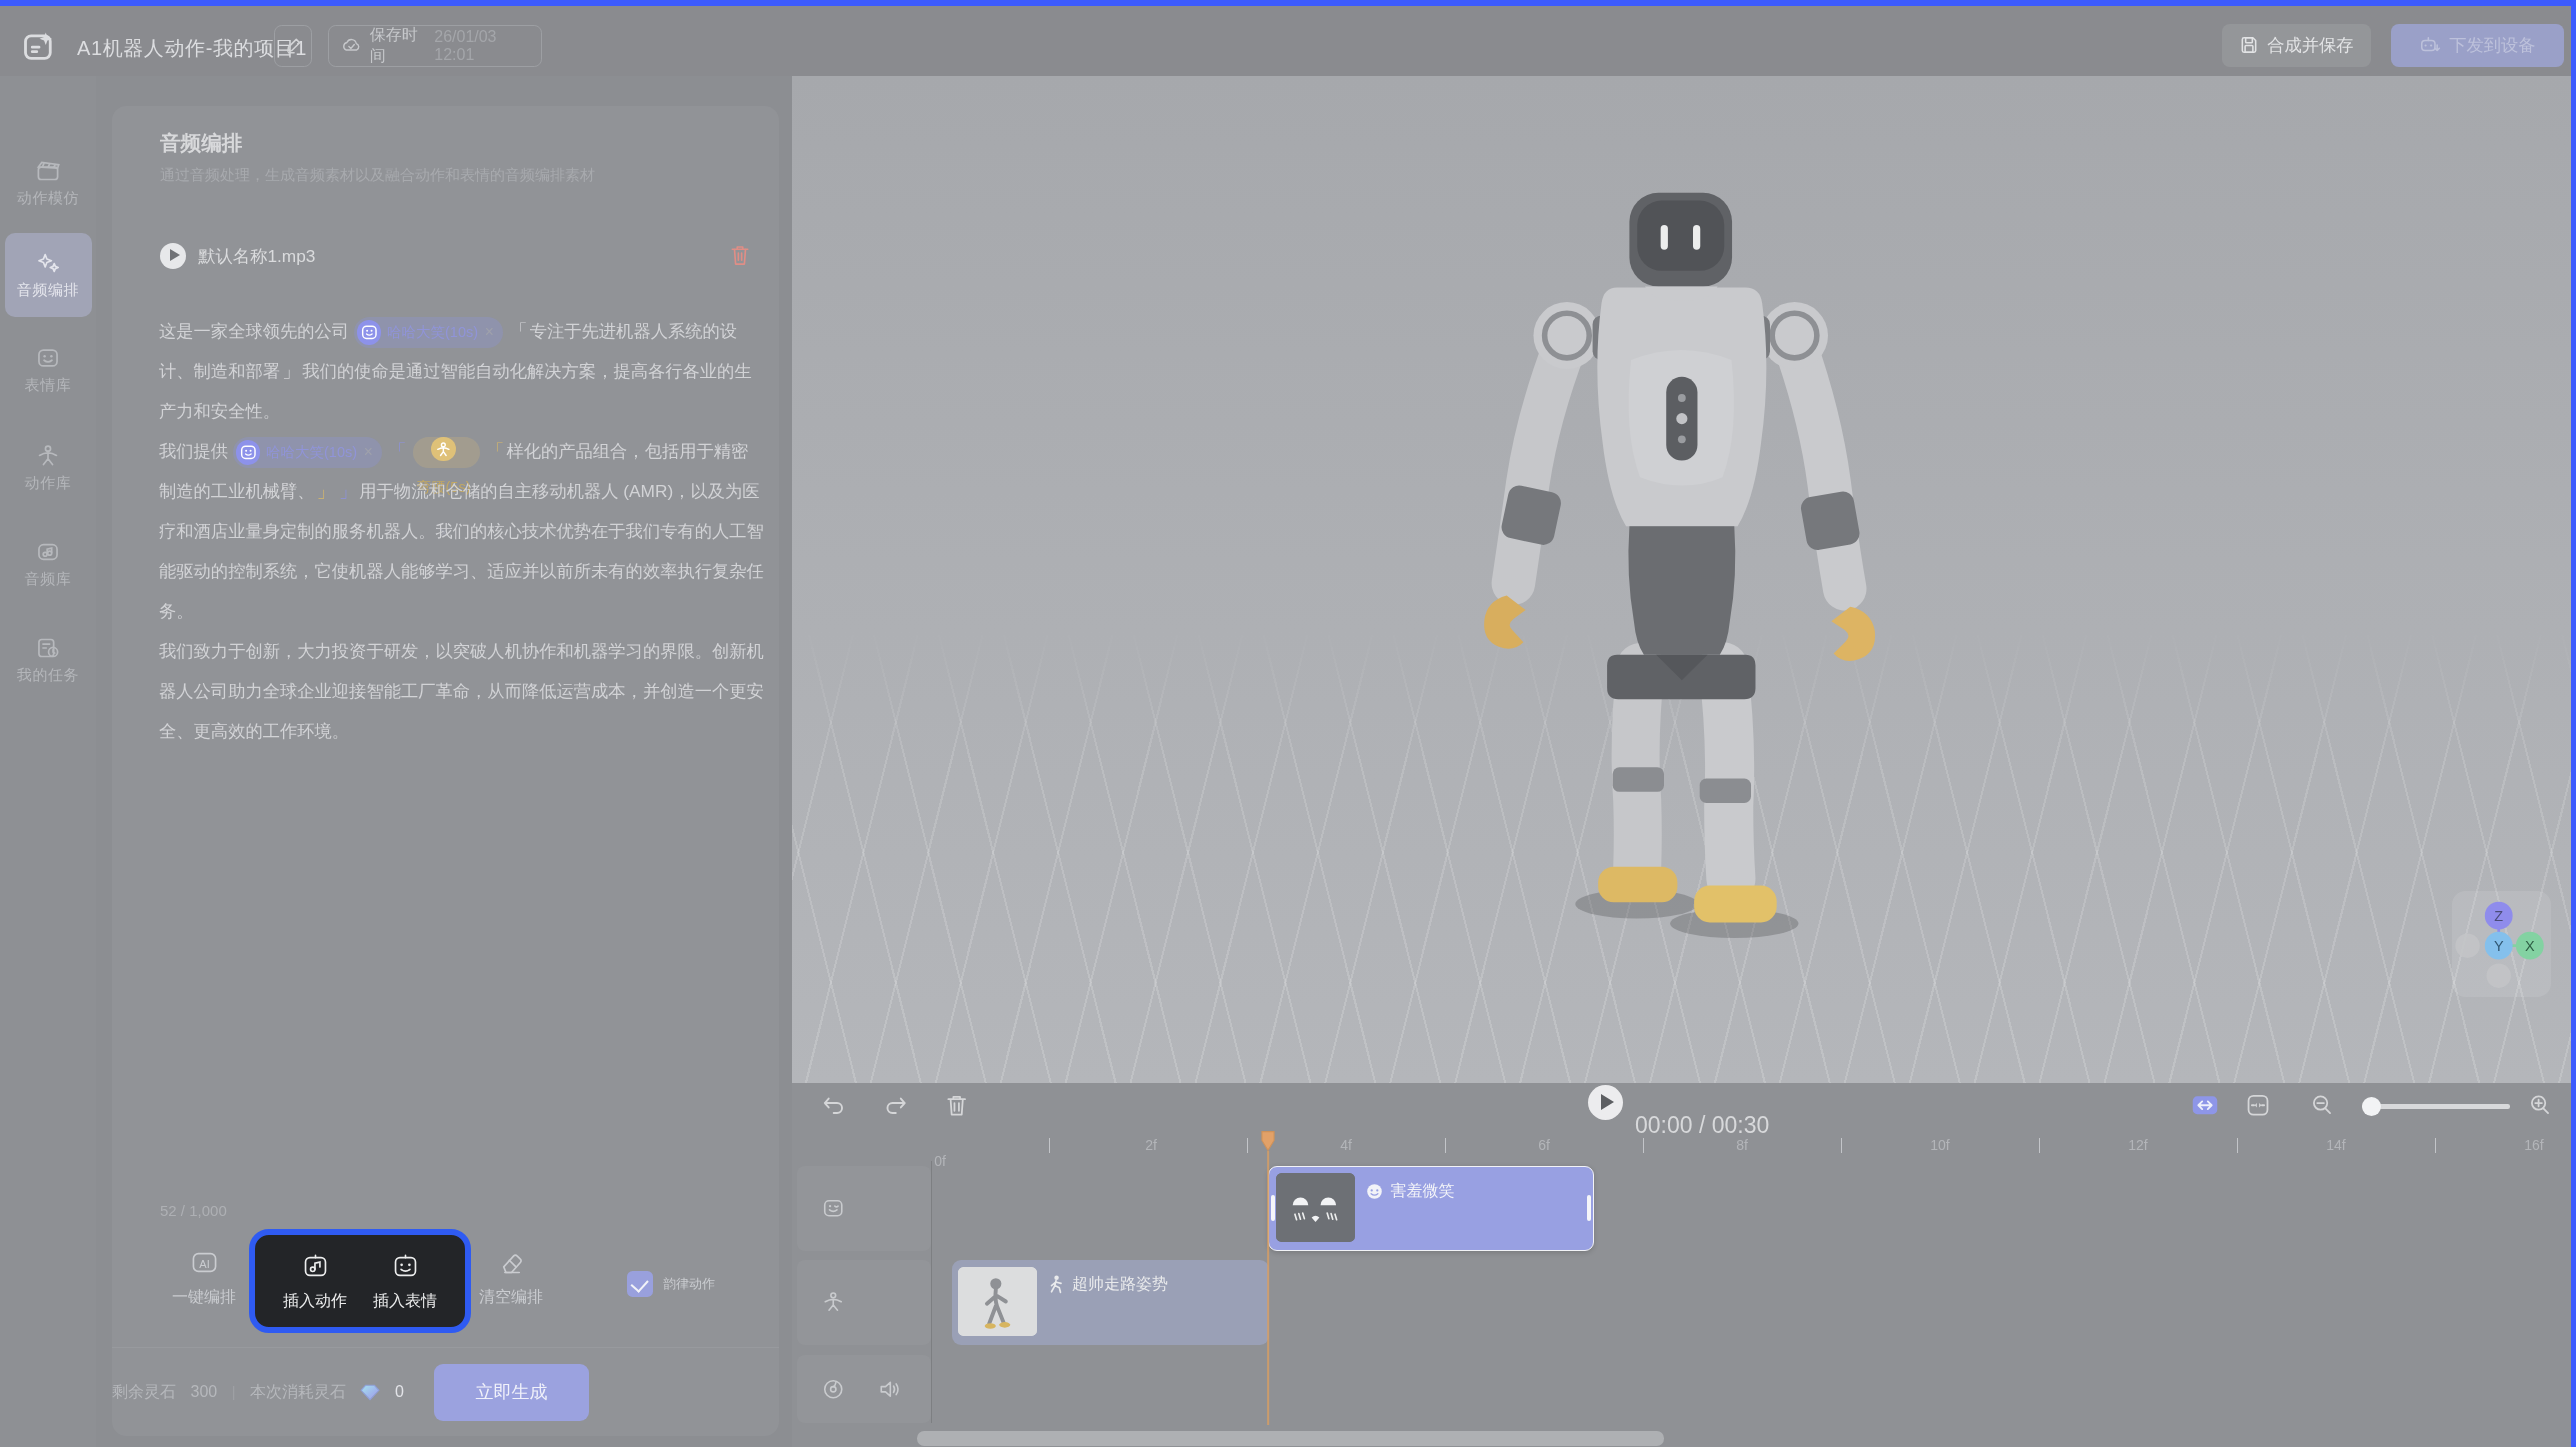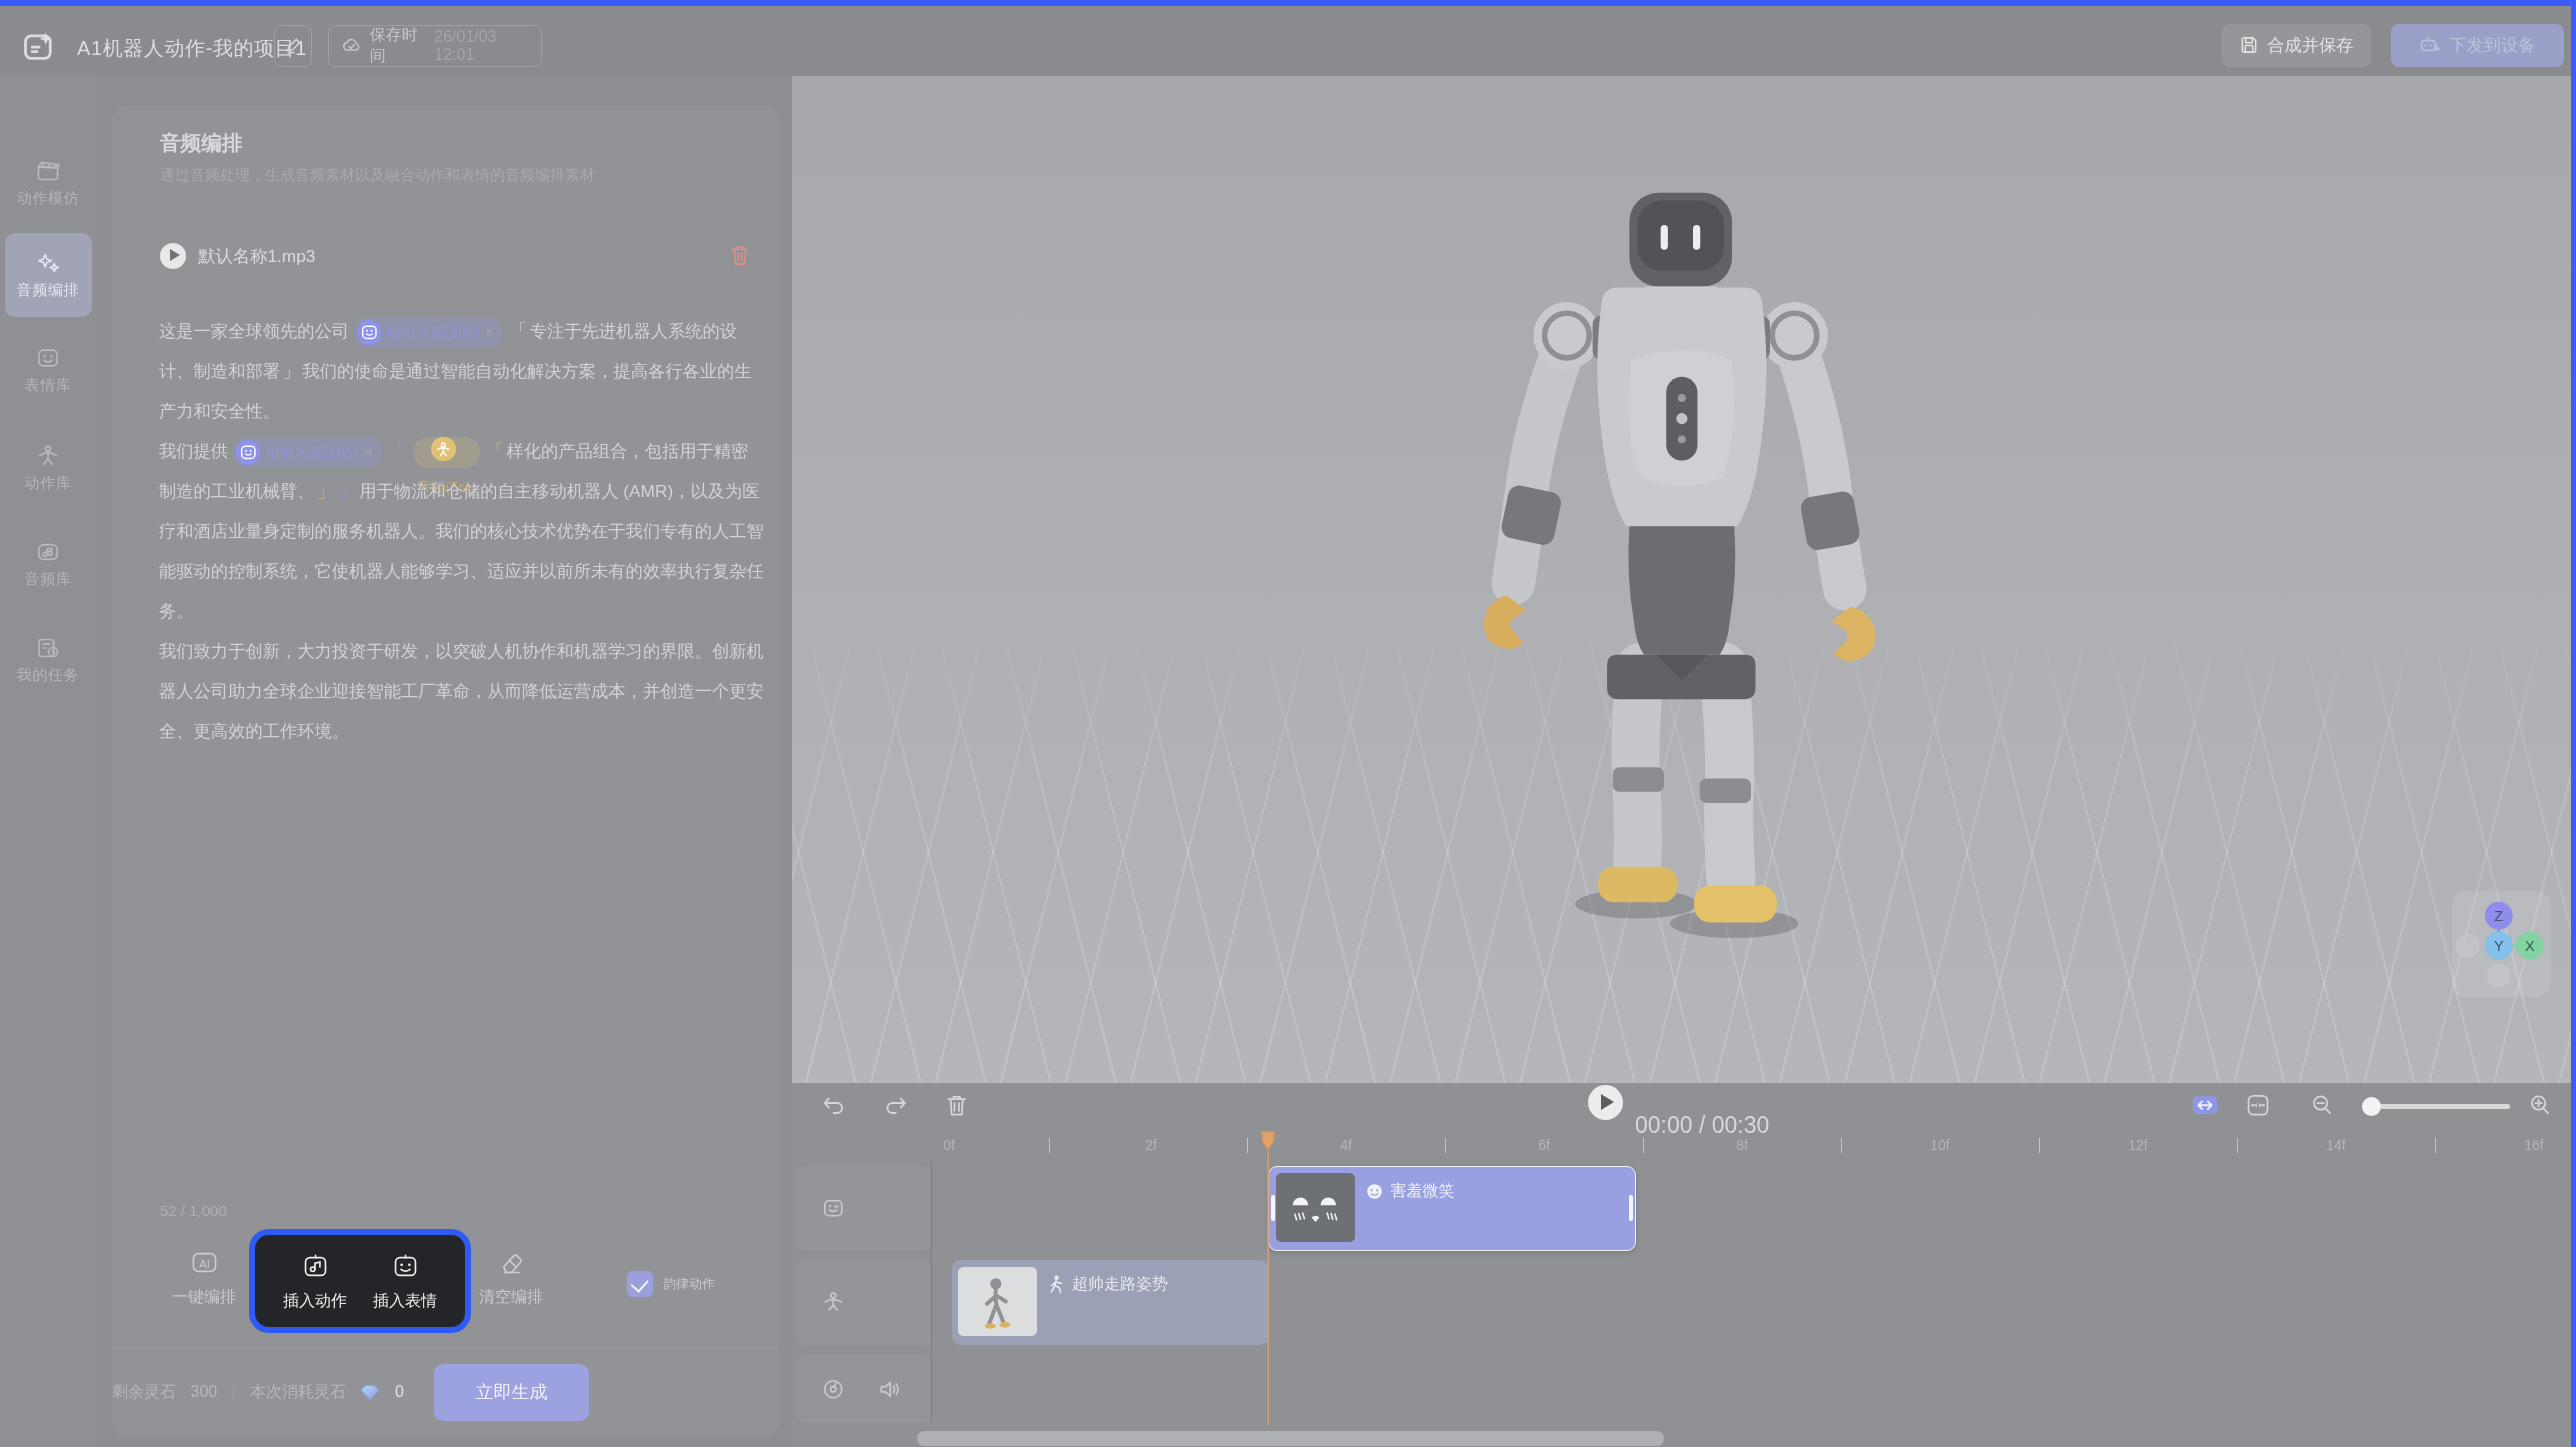--- a/index.html
+++ b/index.html
@@ -446,21 +446,21 @@
         </div>
       <div class="tl-ic" style="left:1733px">
         <svg width="24.5" height="24.5" viewBox="0 0 44 44">
             <circle cx="19" cy="18" r="12" fill="none" stroke="#d5d6d8" stroke-width="3.2"></circle>
             <path d="M13 18 h12 M19 12 v12 M28 28 l8 8" stroke="#d5d6d8" stroke-width="3.2" stroke-linecap="round"></path>
           </svg>
       </div>
     </div>
 
     <div class="ruler" id="ruler">
-        <div class="tick-label" style="left: 18px;">0f</div>
+        <div class="tick-label" style="left: 9px; margin-top: 16px;">0f</div>
         <div class="tick-bar" style="left: 118px;"></div>
         <div class="tick-label" style="left: 220px;">2f</div>
         <div class="tick-bar" style="left: 316px;"></div>
         <div class="tick-label" style="left: 415px;">4f</div>
         <div class="tick-bar" style="left: 514px;"></div>
         <div class="tick-label" style="left: 613px;">6f</div>
         <div class="tick-bar" style="left: 712px;"></div>
         <div class="tick-label" style="left: 811px;">8f</div>
         <div class="tick-bar" style="left: 910px;"></div>
         <div class="tick-label" style="left: 1009px;">10f</div>
@@ -500,21 +500,21 @@
         </svg>
         <svg width="24.5" height="24.5" viewBox="0 0 46 46" fill="none" stroke="#c9cbce" stroke-width="3">
           <path d="M8 18 h8 l9 -8 v26 l-9 -8 h-8 z" stroke-linejoin="round"></path>
             <path d="M31 17 q4 6 0 12 M36 13 q7 10 0 20" stroke-linecap="round"></path>
         </svg>
       </div>
     </div>
 
     <div class="tracks">
 
-      <div class="clip clip-expr" id="clip-0" style="top: 4.5px; left: 336px; width: 368px;">
+      <div class="clip clip-expr" id="clip-0" style="top: 4.5px; left: 336px; width: 326px;">
         <svg class="thumb thumb-dark" viewBox="0 0 142 124">
           <rect width="142" height="124" rx="10" fill="#6d7075"></rect>
           <path d="M30 58 a14 14 0 0 1 28 0 z" fill="#f2f3f5"></path>
           <path d="M80 58 a14 14 0 0 1 28 0 z" fill="#f2f3f5"></path>
           <path d="M34 74 l3 10 M41 73 l3 10 M48 72 l3 10 M92 72 l3 10 M99 73 l3 10 M106 74 l3 10" stroke="#eceded" stroke-width="3" stroke-linecap="round"></path>
           <path d="M64 80 l7 8 7 -8 q-7 -6 -14 0 z" fill="#f2f3f5"></path>
         </svg>
         <div class="clab">
           <svg width="19" height="19" viewBox="0 0 34 34">
             <circle cx="17" cy="17" r="13" fill="#f2f3f8"></circle>

